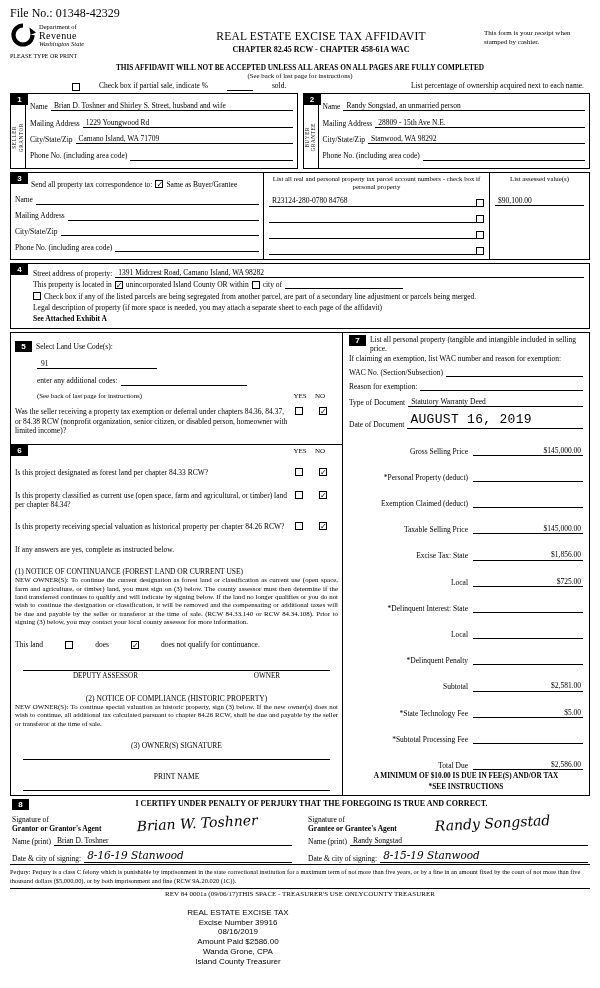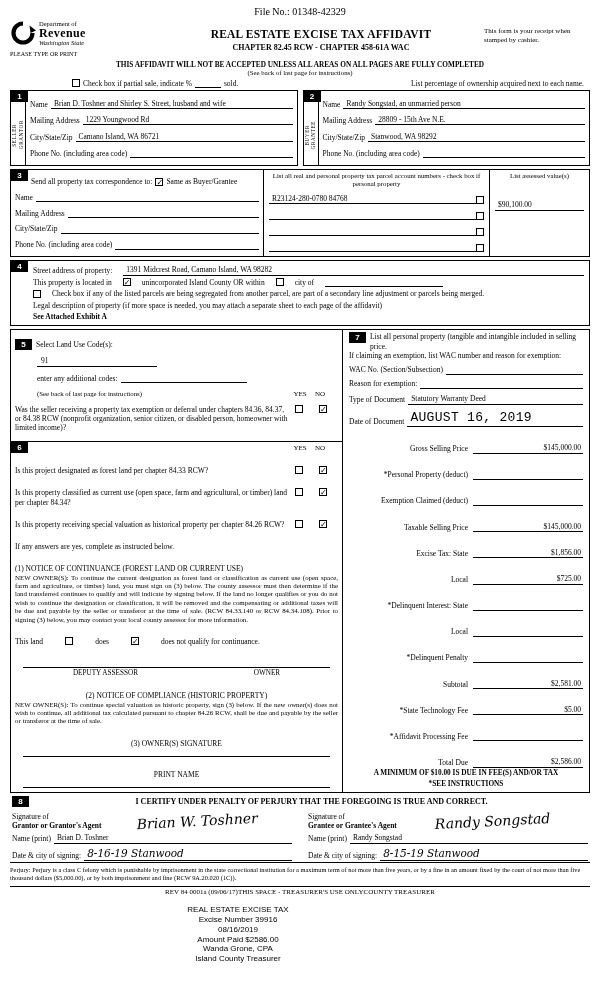--- a/index.html
+++ b/index.html
@@ -7,78 +7,78 @@
 .page{width:600px;height:988px;background:#fff;color:#000;font-family:"Liberation Serif",serif;font-size:7.5px;line-height:1.25;padding:6px 10px 4px;overflow:hidden;position:relative}
 .b{font-weight:bold}
 .line{display:inline-block;border-bottom:1px solid #000;height:9px;vertical-align:bottom}
 .w26{width:26px}.w120{width:118px}
 .fill{flex:1 1 auto;border-bottom:1px solid #000;padding:0 0 0 3px;white-space:nowrap;overflow:hidden;min-height:10px}
 .cb{flex:0 0 auto;display:inline-block;width:8px;height:8px;border:1px solid #000;font-size:8px;line-height:7px;text-align:center;font-family:"DejaVu Sans",sans-serif;font-weight:bold}
 .badge{display:inline-block;background:#000;color:#fff;font-family:"Liberation Sans",sans-serif;font-weight:bold;font-size:8px;line-height:11px;width:17px;text-align:center;height:11px;flex:0 0 auto}
 .field{display:flex;align-items:flex-end}
 .lbl{white-space:nowrap;margin-right:3px}
 
-.file-no{text-align:center;font-size:10px}
+.file-no{text-align:left;font-size:12px}
 .hdr-main{display:flex;margin-top:1px}
 .hdr-left{width:148px}
 .logo-row{display:flex;align-items:center;gap:3px}
 .logo-text{display:flex;flex-direction:column;line-height:1.05}
 .logo-dept{font-size:6.5px}
-.logo-name{font-size:12px;font-weight:bold;letter-spacing:.4px}
+.logo-name{font-size:10px;font-weight:normal;letter-spacing:.4px}
 .logo-state{font-size:6.5px;font-style:italic}
 .please-type{font-size:6px;margin-top:3px}
 .hdr-center{flex:1;text-align:center}
-.title{font-size:11.5px;font-weight:bold;margin-top:7px;letter-spacing:.2px}
+.title{font-size:11.5px;font-weight:normal;margin-top:7px;letter-spacing:.2px}
 .subtitle{font-size:8px;font-weight:bold;margin-top:2px}
 .hdr-right{width:106px;font-size:7px;margin-top:7px;line-height:1.3}
 .warning{text-align:center;font-weight:bold;font-size:7.3px;margin-top:2px}
 .see-back{text-align:center;font-size:6.8px}
 .partial-row{display:flex;justify-content:space-between;align-items:flex-end;padding:1px 6px 0 62px}
-.pr-left{display:flex;gap:3px}
+.pr-left{display:flex;align-items:flex-end;gap:19px}
 
 .parties{display:flex;gap:5px;margin-top:2px}
 .party{flex:1;border:1px solid #000;height:76px;display:flex}
 .party-side{width:15px;border-right:1px solid #000;position:relative}
 .party-side .badge{position:absolute;top:0;left:0}
 .vert{position:absolute;top:13px;left:0;right:0;bottom:0;display:flex;align-items:center;justify-content:center;gap:1px}
 .vert span{writing-mode:vertical-rl;transform:rotate(180deg);font-size:5.2px;letter-spacing:.6px;line-height:1.05}
 .pfields{flex:1;display:flex;flex-direction:column;justify-content:space-evenly;padding:1px 4px}
 
 .sec3{border:1px solid #000;margin-top:3px;height:88px;display:flex;position:relative}
 .sec3>.badge{position:absolute;top:0;left:0}
 .s3-left{width:252px;display:flex;flex-direction:column;justify-content:space-evenly;padding:1px 4px}
 .s3-corr{display:flex;align-items:center;gap:3px;margin-left:16px}
 .s3-mid{flex:1;border-left:1px solid #000;padding:2px 5px;display:flex;flex-direction:column}
 .s3-head{font-size:6.8px;text-align:center;line-height:1.15}
 .parcel-row{display:flex;align-items:flex-end;gap:0;margin-top:6px}
 .s3-right{width:100px;border-left:1px solid #000;padding:2px 5px;display:flex;flex-direction:column}
-.assessed{margin-top:20px;display:flex}
+.assessed{margin-top:13px;display:flex}
 
 .sec4{border:1px solid #000;margin-top:3px;height:66px;position:relative;padding:2px 5px 2px 22px;display:flex;flex-direction:column;justify-content:space-evenly}
 .sec4>.badge{position:absolute;top:0;left:0}
-.s4-row{display:flex;align-items:flex-end;gap:11px}
+.s4-row{display:flex;align-items:flex-end;gap:3px}
 .s4-cbrow{align-items:center}
 
 .mid{display:flex;margin-top:3px;height:464px;border:1px solid #000}
 .mid-left{width:332px;border-right:1px solid #000;display:flex;flex-direction:column}
 .sec5{height:112px;border-bottom:1px solid #000;position:relative;padding:2px 4px;display:flex;flex-direction:column;justify-content:space-evenly}
 .s5-hdr{display:flex;align-items:center;gap:4px}
 .s5-code{margin-left:22px;width:120px;border-bottom:1px solid #000;padding-left:4px;min-height:10px}
 .s5-add{margin-left:22px;display:flex;align-items:flex-end;width:210px}
 .s5-row4{display:flex;justify-content:space-between;align-items:flex-end;margin-left:22px;font-size:6.8px}
 .yn-head{display:flex;gap:6px;padding-right:11px;font-size:7px}
 .yn-head span{width:14px;text-align:center}
 .yn-boxes{display:flex;align-items:flex-start;gap:16px;padding-right:11px}
 .q-row{display:flex;align-items:flex-start}
 .q-text{flex:1;padding-right:4px}
 .sec6{flex:1;position:relative;padding:2px 4px 4px;display:flex;flex-direction:column;justify-content:space-between}
 .sec6>.s6-yn{display:flex;justify-content:flex-end}
 .s6-badge{position:absolute;top:0;left:0}
 .s6-body{font-size:6.9px;line-height:1.22;text-align:justify}
-.landrow{display:flex;align-items:flex-start;gap:22px}
+.landrow{display:flex;align-items:flex-end;gap:22px}
 .dep-line{border-bottom:1px solid #000;height:9px;margin:0 8px}
 .dep-lbls{display:flex;justify-content:space-around;font-size:7.2px;margin-top:1px}
 .ctr{text-align:center}
 .s6-sigline{border-bottom:1px solid #000;height:9px;margin:0 8px}
 
 .mid-right{flex:1;position:relative;padding:2px 6px 4px;display:flex;flex-direction:column;justify-content:space-between}
 .s7-hdr{display:flex;gap:4px;align-items:flex-start}
 .s7-row{display:flex;align-items:flex-end;margin-top:4px}
 .docrow{display:flex;align-items:flex-end;margin-top:5px}
 .mono{font-family:"Liberation Mono",monospace;font-size:13px;letter-spacing:.3px}
@@ -163,21 +163,21 @@
         <div class="field">
           <span class="lbl">Name</span>
           <span class="fill">Brian D. Toshner and Shirley S. Street, husband and wife</span>
         </div>
         <div class="field">
           <span class="lbl">Mailing Address</span>
           <span class="fill">1229 Youngwood Rd</span>
         </div>
         <div class="field">
           <span class="lbl">City/State/Zip</span>
-          <span class="fill">Camano Island, WA 86721</span>
+          <span class="fill">Camano Island, WA 71709</span>
         </div>
         <div class="field">
           <span class="lbl">Phone No. (including area code)</span>
           <span class="fill"></span>
         </div>
       </div>
     </div>
 
     <div class="party">
       <div class="party-side">
@@ -439,21 +439,21 @@
           </div>
         <div class="fee-row">
             <span class="fee-lbl">Subtotal</span>
             <span class="fee-val">$2,581.00</span>
           </div>
         <div class="fee-row">
             <span class="fee-lbl">*State Technology Fee</span>
             <span class="fee-val">$5.00</span>
           </div>
         <div class="fee-row">
-            <span class="fee-lbl">*Affidavit Processing Fee</span>
+            <span class="fee-lbl">*Subtotal Processing Fee</span>
             <span class="fee-val"></span>
           </div>
         <div class="fee-row">
             <span class="fee-lbl">Total Due</span>
             <span class="fee-val">$2,586.00</span>
           </div>
       </div>
       <div>
         <div class="min-note">A MINIMUM OF $10.00 IS DUE IN FEE(S) AND/OR TAX</div>
         <div class="see-instr">*SEE INSTRUCTIONS</div>

